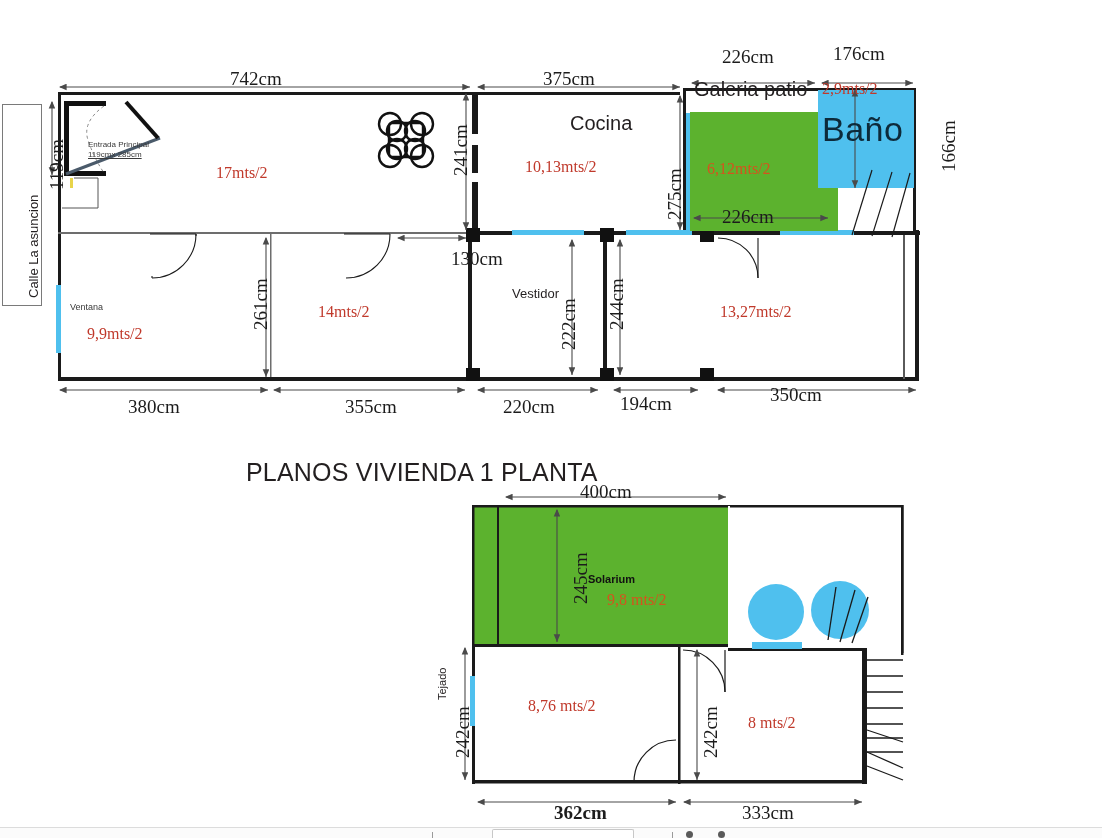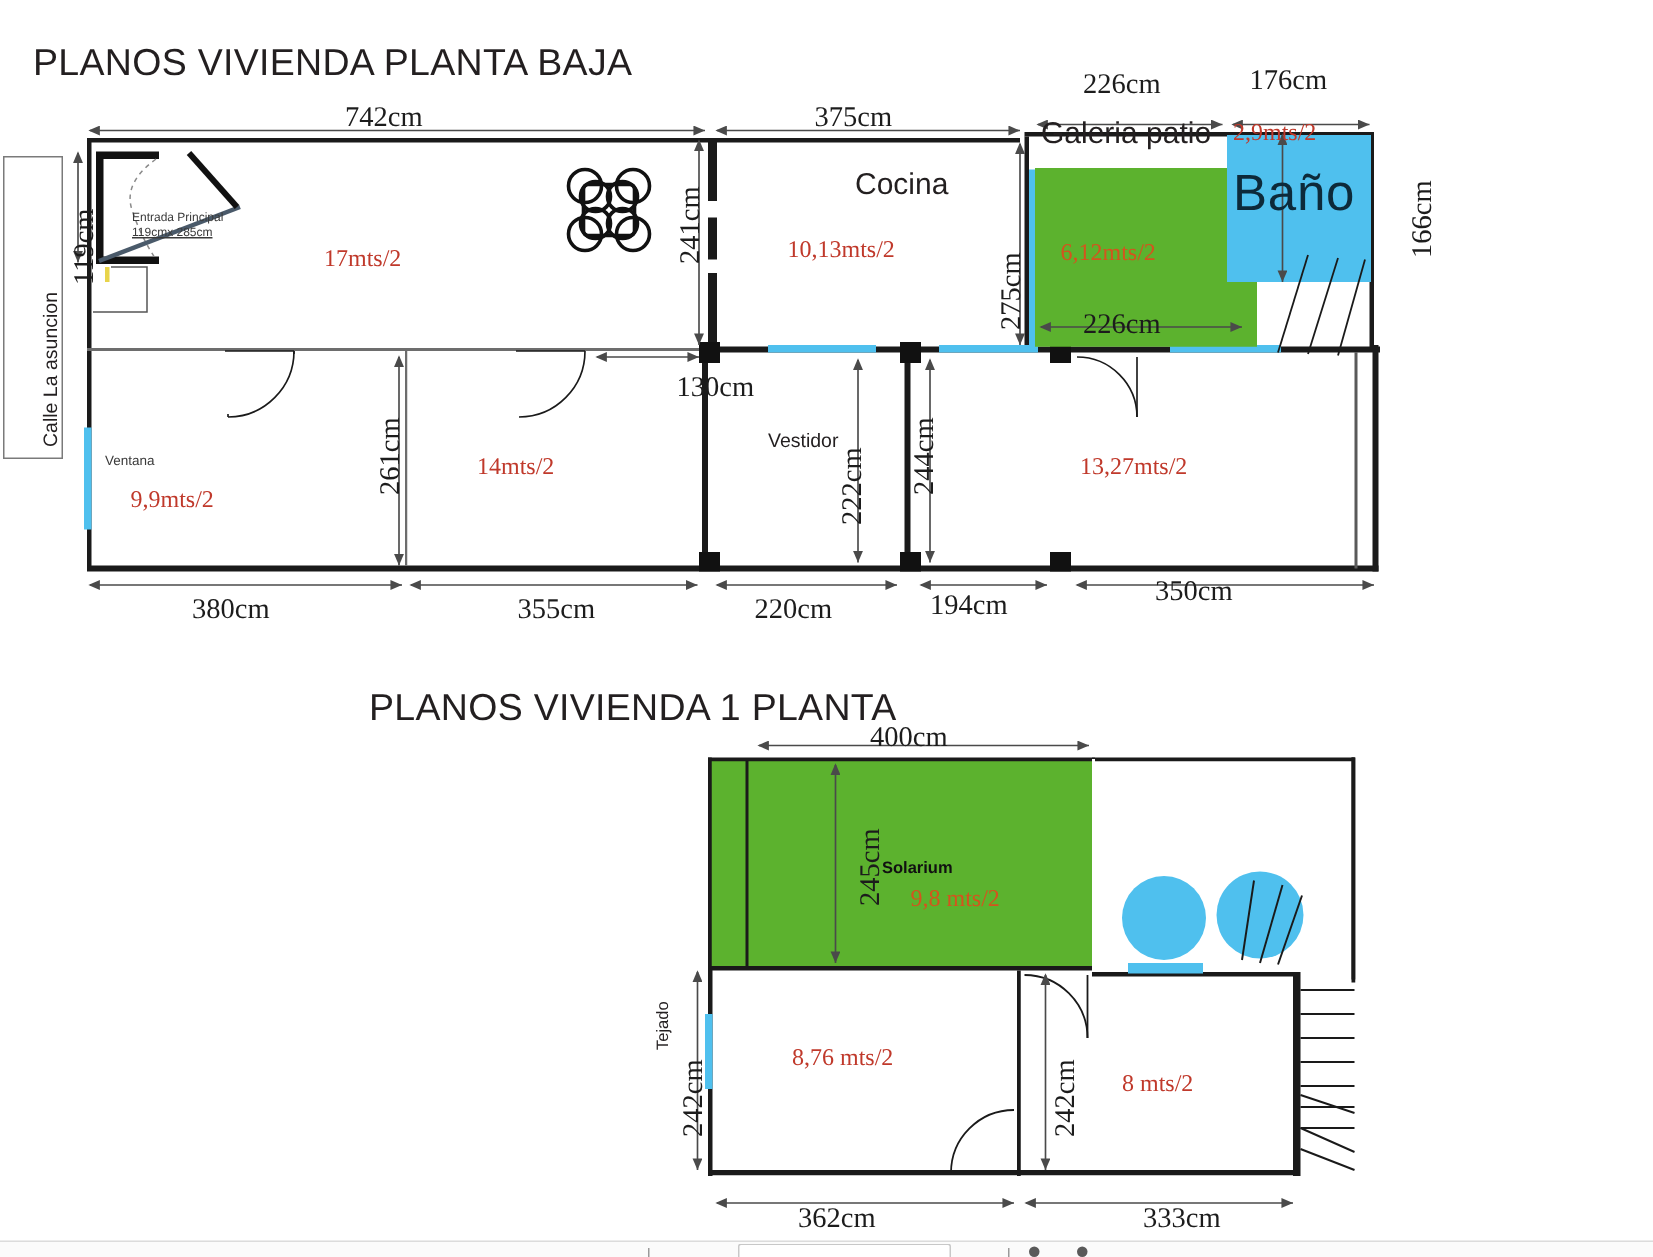--- a/index.html
+++ b/index.html
@@ -74,21 +74,20 @@
   }
   .tb-chip{position:absolute;bottom:0;height:8px;border:1px solid #c8c8c8;border-bottom:none;background:#fff;border-radius:2px 2px 0 0;}
   .tb-dot{position:absolute;bottom:0;width:7px;height:7px;border-radius:50%;background:#5a5a5a;}
   .tb-tick{position:absolute;bottom:0;width:1px;height:6px;background:#9a9a9a;}
 </style>
 </head>
 <body>
 
 <div id="stage">
 
-  <div class="abs plan-title" style="left:22px;top:28px;">PLANOS VIVIENDA PLANTA BAJA</div>
 
   <div class="abs box-outline" style="left:2px;top:104px;width:38px;height:200px;"></div>
   <div class="abs roomname sm vrot" style="left:26px;top:298px;transform:rotate(-90deg);">Calle La asuncion</div>
 
   <svg class="abs" style="left:0px;top:60px;" width="1102" height="360" viewBox="0 0 1102 360">
 
     <rect x="58" y="32" width="622" height="3" fill="#1a1a1a"></rect>
 
     <rect x="683" y="28" width="233" height="3" fill="#1a1a1a"></rect>
 
@@ -330,22 +329,22 @@
       <marker id="ar2" markerWidth="8" markerHeight="8" refX="7" refY="3" orient="auto">
         <path d="M0,0 L7,3 L0,6 z" fill="#4a4a4a"></path>
       </marker>
       <marker id="arS2" markerWidth="8" markerHeight="8" refX="1" refY="3" orient="auto">
         <path d="M7,0 L0,3 L7,6 z" fill="#4a4a4a"></path>
       </marker>
     </defs>
   </svg>
 
   <div class="abs dim" style="left:580px;top:481px;">400cm</div>
-  <div class="abs dim" style="left:532px;top:802px;">362cm</div>
-  <div class="abs dim" style="left:742px;top:802px;margin-left:20px;">333cm</div>
+  <div class="abs dim" style="left:554px;top:802px;font-weight:bold;">362cm</div>
+  <div class="abs dim" style="left:742px;top:802px;">333cm</div>
 
   <div class="abs dimv" style="left:570px;top:604px;transform:rotate(-90deg);">245cm</div>
   <div class="abs dimv" style="left:452px;top:758px;transform:rotate(-90deg);">242cm</div>
   <div class="abs dimv" style="left:700px;top:758px;transform:rotate(-90deg);">242cm</div>
 
   <div class="abs roomname sm vrot" style="left:436px;top:700px;transform:rotate(-90deg);font-size:11px;">Tejado</div>
 
   <div class="abs roomname solarium" style="left:588px;top:573px;">Solarium</div>
   <div class="abs area orange big" style="left:607px;top:591px;">9,8 mts/2</div>
   <div class="abs area big" style="left:528px;top:697px;">8,76 mts/2</div>

